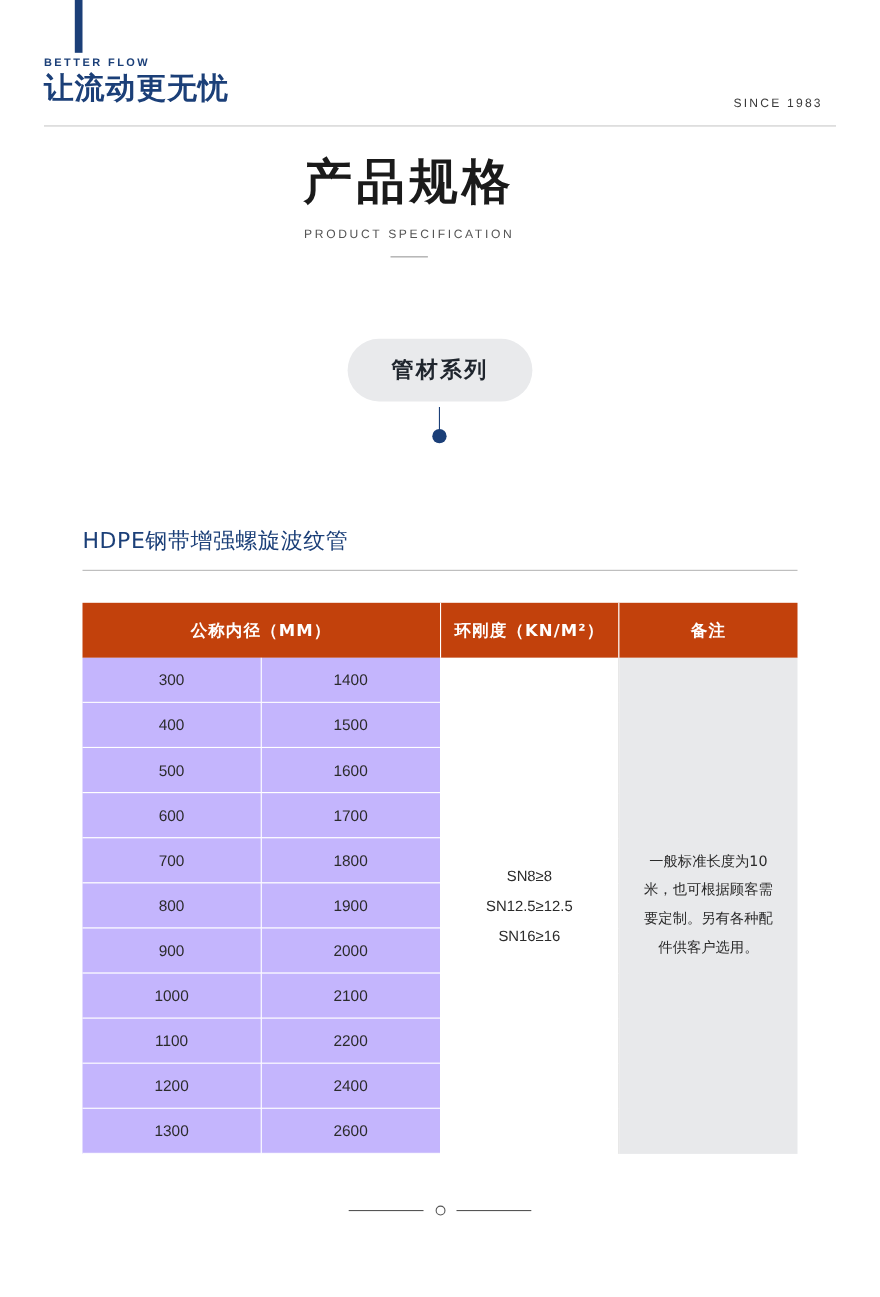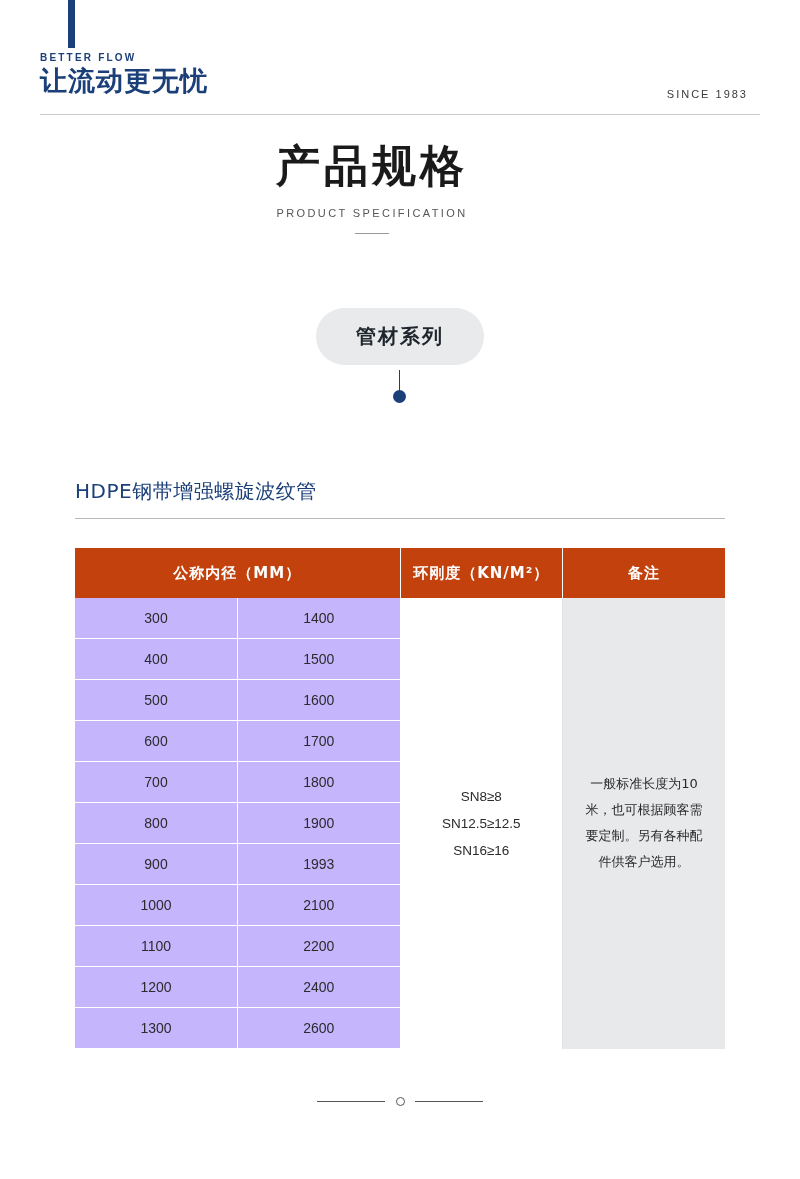--- a/index.html
+++ b/index.html
@@ -306,21 +306,21 @@
       <tr>
         <td class="dn">700</td>
         <td class="dn">1800</td>
       </tr>
       <tr>
         <td class="dn">800</td>
         <td class="dn">1900</td>
       </tr>
       <tr>
         <td class="dn">900</td>
-        <td class="dn">1993</td>
+        <td class="dn">2000</td>
       </tr>
       <tr>
         <td class="dn">1000</td>
         <td class="dn">2100</td>
       </tr>
       <tr>
         <td class="dn">1100</td>
         <td class="dn">2200</td>
       </tr>
       <tr>

